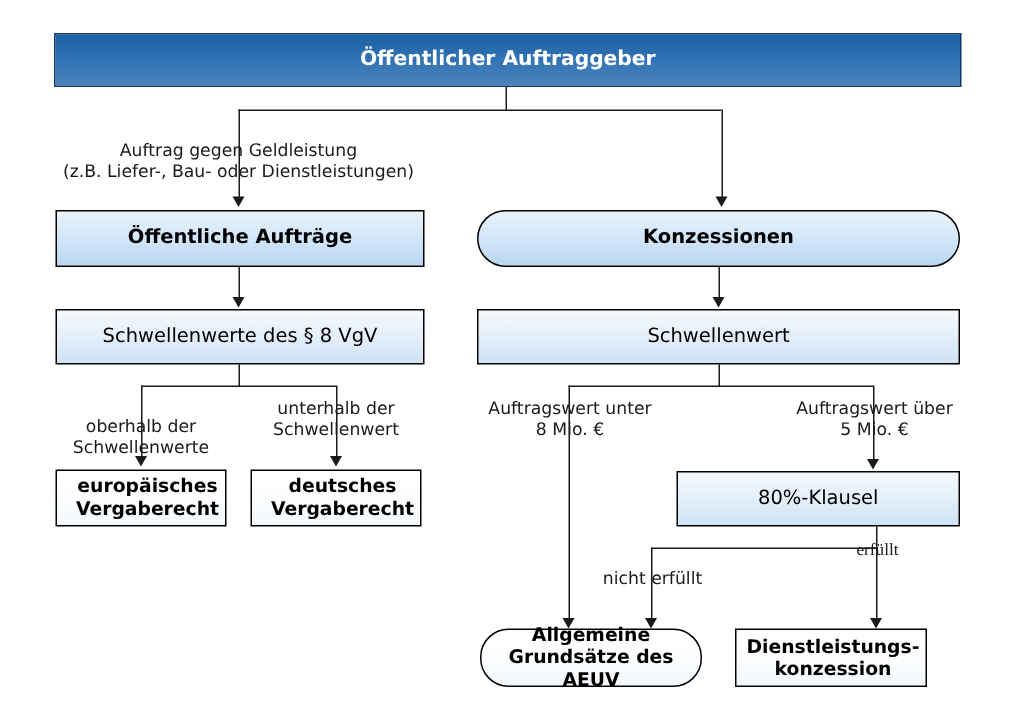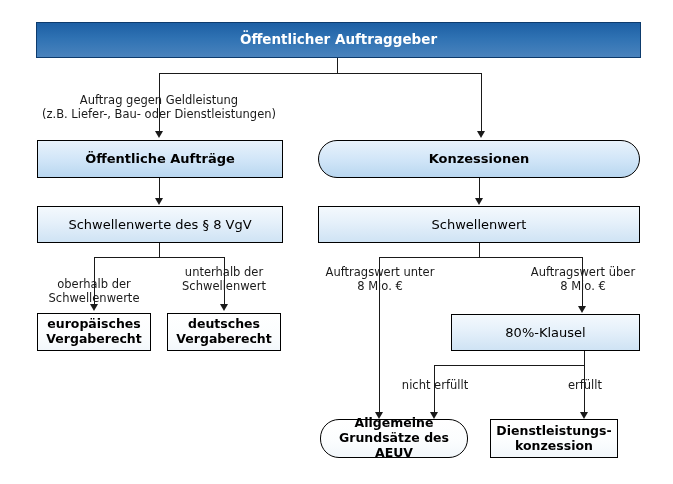--- a/index.html
+++ b/index.html
@@ -44,20 +44,21 @@
   }
   .node-lightblue {
     background: linear-gradient(to bottom, #f4f9fd 0%, #e5f0fa 45%, #cfe3f4 100%);
     font-weight: normal;
     font-size: 13px;
   }
   .node-plain {
     background: linear-gradient(to bottom, #ffffff 0%, #fbfdfe 60%, #f2f7fb 100%);
     font-weight: bold;
     font-size: 12.5px;
+    justify-content: flex-end;
   }
   .node-inner {
     padding: 0 4px;
     white-space: pre-line;
   }
   
   .vline {
     position: absolute;
     width: 0;
     border-left: 1.4px solid #1a1a1a;
@@ -148,21 +149,21 @@
   <div class="vline" style="left:479px; top:243px; height:15px;"></div>
   <div class="hline" style="left:379px; top:257px; width:203px;"></div>
   <div class="vline" style="left:379px; top:257px; height:156px;"></div>
   <div class="arrowhead" style="left:375px; top:412px;"></div>
   <div class="vline" style="left:582px; top:257px; height:50px;"></div>
   <div class="arrowhead" style="left:578px; top:306px;"></div>
 
   <div class="edge-label" style="left:312px; top:265px; width:136px;">Auftragswert unter
 8 Mio. €</div>
   <div class="edge-label" style="left:516px; top:265px; width:134px;">Auftragswert über
-8 Mio. €</div>
+5 Mio. €</div>
 
   <div class="node node-plain" style="left:37px; top:313px; width:114px; height:38px;">
     <span class="node-inner">europäisches
 Vergaberecht</span>
   </div>
 
   <div class="node node-plain" style="left:167px; top:313px; width:114px; height:38px;">
     <span class="node-inner">deutsches
 Vergaberecht</span>
   </div>
@@ -172,21 +173,21 @@
   </div>
 
   <div class="vline" style="left:584px; top:351px; width:0; height:15px;"></div>
   <div class="hline" style="left:434px; top:365px; width:150px;"></div>
   <div class="vline" style="left:434px; top:365px; height:48px;"></div>
   <div class="arrowhead" style="left:430px; top:412px;"></div>
   <div class="vline" style="left:584px; top:365px; height:48px;"></div>
   <div class="arrowhead" style="left:580px; top:412px;"></div>
 
   <div class="edge-label" style="left:383px; top:378px; width:104px;">nicht erfüllt</div>
-  <div class="edge-label" style="left:534px; top:378px; width:102px;">erfüllt</div>
+  <div class="edge-label" style="left:534px; top:360px; width:102px;font-family:Liberation Serif, serif;">erfüllt</div>
 
   <div class="node node-plain" style="left:320px; top:419px; width:148px; height:39px;border-radius:19px;">
     <span class="node-inner">Allgemeine
 Grundsätze des AEUV</span>
   </div>
 
   <div class="node node-plain" style="left:490px; top:419px; width:128px; height:39px;">
     <span class="node-inner">Dienstleistungs-
 konzession</span>
   </div>

